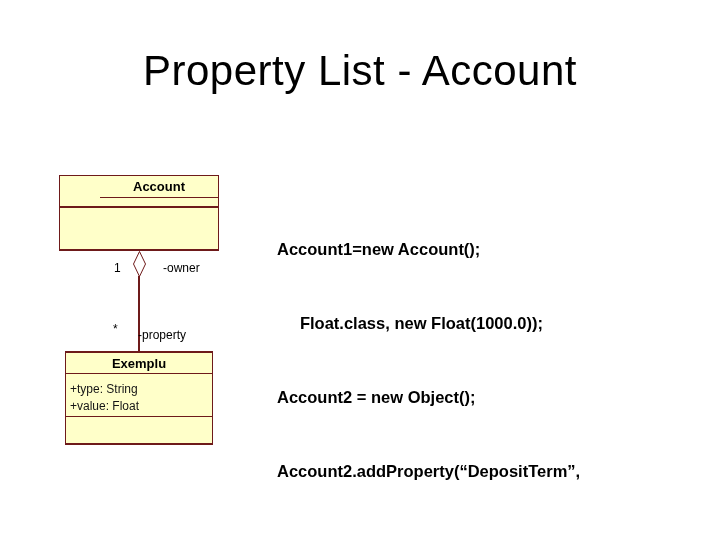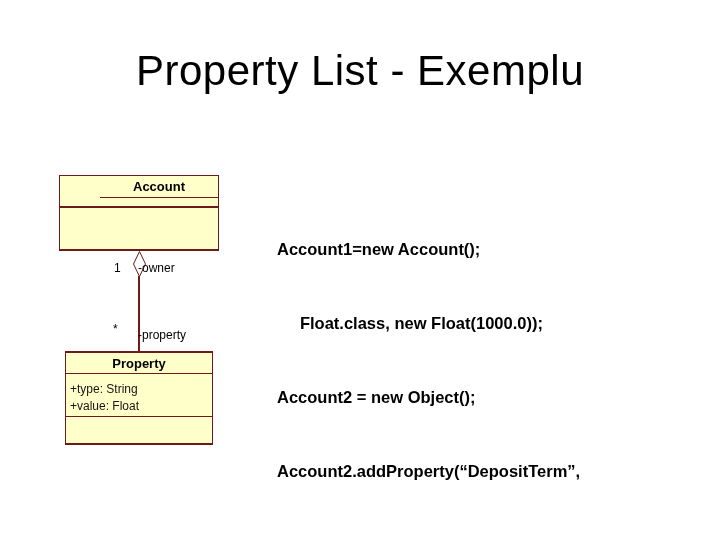--- a/index.html
+++ b/index.html
@@ -94,42 +94,42 @@
     background: var(--box-border);
   }
   .assoc-label {
     position: absolute;
     font-size: 12px;
     line-height: 13px;
     color: #000;
     white-space: nowrap;
   }
   .mult-owner  { left: 114px; top: 262px; }
-  .role-owner  { left: 138px; top: 262px; }
+  .role-owner  { left: 163px; top: 262px; }
   .mult-prop   { left: 113px; top: 323px; }
   .role-prop   { left: 138px; top: 329px; }
 
   
   .code-block {
     position: absolute;
     left: 277px;
     top: 188px;
     font-size: 16.5px;
     font-weight: bold;
     line-height: 24.6px;
     white-space: pre;
     color: #000;
   }
 </style>
 </head>
 <body>
 
 <div class="slide" style="background: rgb(255, 255, 255);">
 
-  <h1 class="title">Property List - Exemplu</h1>
+  <h1 class="title">Property List - Account</h1>
 
   <div>
 
     <div class="class-box account-box">
       <div class="class-name">Account</div>
       <div class="attrs-compartment"></div>
       <div class="ops-compartment"></div>
     </div>
 
     <svg class="aggregation-diamond" width="13" height="26" viewBox="0 0 13 26">
@@ -137,21 +137,21 @@
     </svg>
 
     <div class="assoc-line"></div>
 
     <span class="assoc-label mult-owner">1</span>
     <span class="assoc-label role-owner">-owner</span>
     <span class="assoc-label mult-prop">*</span>
     <span class="assoc-label role-prop">-property</span>
 
     <div class="class-box property-box">
-      <div class="class-name">Property</div>
+      <div class="class-name">Exemplu</div>
       <div class="attrs-compartment">
         <div>+type: String</div>
         <div>+value: Float</div>
       </div>
       <div class="ops-compartment"></div>
     </div>
 
   </div>
 
   <div class="code-block">

